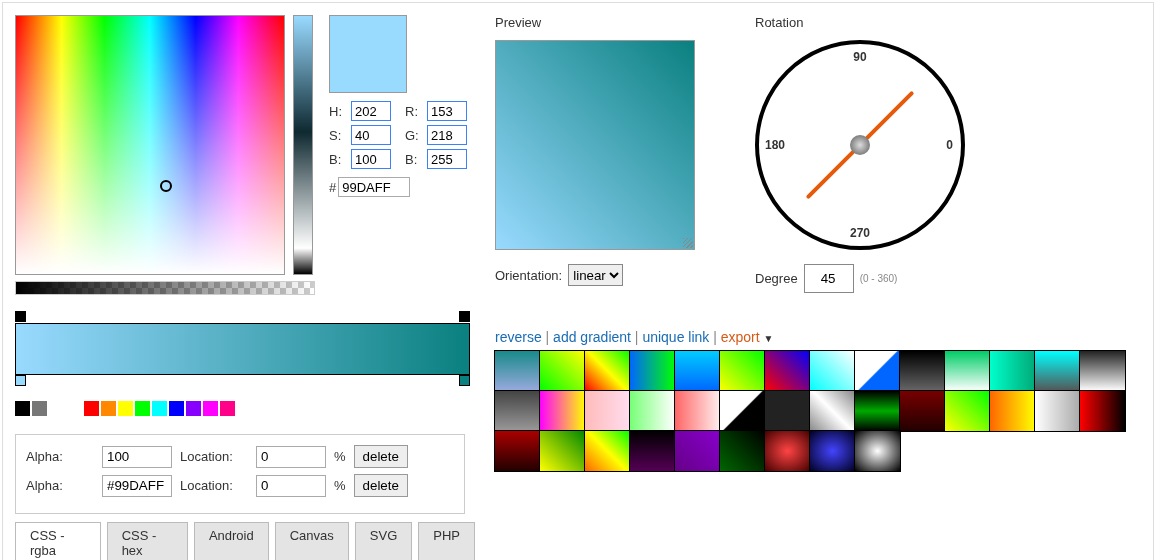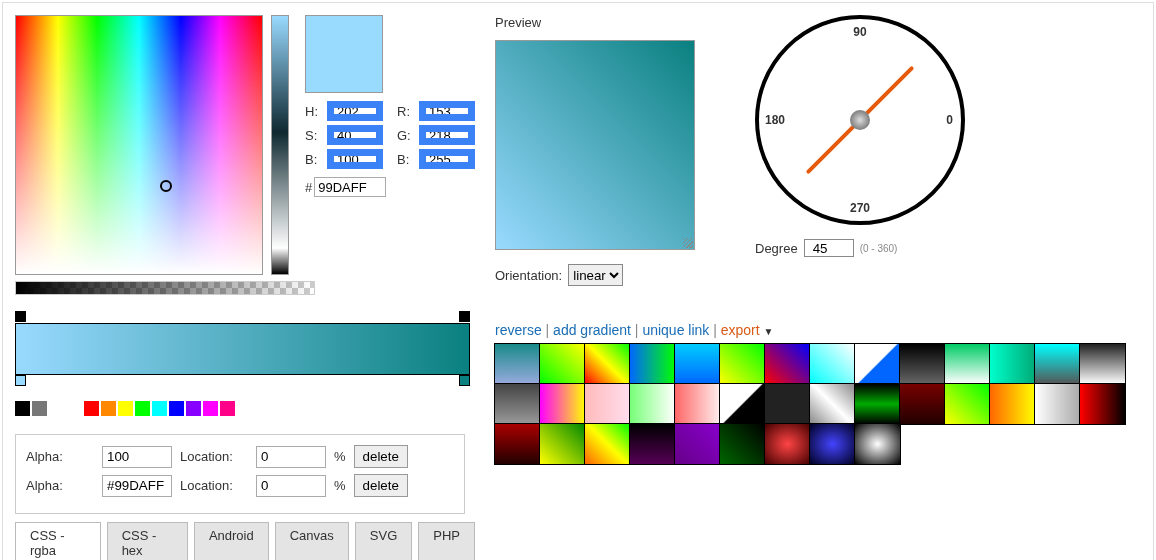--- a/index.html
+++ b/index.html
@@ -11,21 +11,21 @@
 
 .picker-row{display:flex;gap:8px}
 .sv-area{width:270px;height:260px;border:1px solid #999;position:relative;
  background:linear-gradient(to bottom,transparent,#fff),linear-gradient(to right,#ff0000,#ffff00 17%,#00ff00 33%,#00ffff 50%,#0000ff 67%,#ff00ff 83%,#ff0000)}
 .sv-cursor{position:absolute;width:12px;height:12px;border:2px solid #000;border-radius:50%;left:150px;top:170px;transform:translate(-50%,-50%);background:transparent}
 .hue-col{width:20px;height:260px;border:1px solid #999;background:linear-gradient(to bottom,#99DAFF,#0f2931,#fff 90%,#000)}
 .swatch-col{margin-left:8px}
 .swatch-big{width:78px;height:78px;border:1px solid #999;background:#99DAFF;margin-bottom:8px}
 .val-row{display:flex;align-items:center;margin-bottom:4px;gap:4px}
 .val-row label{width:18px}
-.val-row input{width:56px;height:20px;border:7px solid #3b82f6;padding:0 3px;font-size:13px}
+.val-row input{width:40px;height:20px;border:1px solid #3b82f6;padding:0 3px;font-size:13px}
 .hex-row{display:flex;align-items:center;gap:2px;margin-top:4px}
 .hex-row input{width:72px;height:20px;border:1px solid #aaa;padding:0 3px;font-size:13px}
 
 .alpha-strip{margin-top:6px;height:14px;width:300px;border:1px solid #ccc;
  background:linear-gradient(to right,#000,transparent),repeating-conic-gradient(#ccc 0 25%,#fff 0 50%) 0 0/12px 12px}
 
 .grad-editor{margin-top:18px;position:relative;width:455px}
 .stop-top{height:10px;position:relative}
 .stop-top .mk{position:absolute;width:11px;height:11px;background:#000;border:1px solid #000;top:-2px}
 .grad-bar{height:52px;border:1px solid #000;background:linear-gradient(to right,#99DAFF,#0A8080)}
@@ -59,21 +59,21 @@
 .dial .lbl{position:absolute;font-size:12px;font-weight:bold}
 .dial .n0{right:8px;top:50%;transform:translateY(-50%)}
 .dial .n90{top:6px;left:50%;transform:translateX(-50%)}
 .dial .n180{left:6px;top:50%;transform:translateY(-50%)}
 .dial .n270{bottom:6px;left:50%;transform:translateX(-50%)}
 .dial .hand{position:absolute;left:50%;top:50%;width:150px;height:4px;background:#e65a0b;transform-origin:50% 50%;transform:translate(-50%,-50%) rotate(-45deg);border-radius:2px}
 .dial .hub{position:absolute;left:50%;top:50%;width:20px;height:20px;border-radius:50%;background:radial-gradient(#ddd,#555);transform:translate(-50%,-50%)}
 
 .rrow{display:flex;align-items:center;gap:6px;margin-top:14px}
 .rrow select{border:1px solid #888;height:22px}
-.rrow input{width:50px;height:18px;border:1px solid #888;padding:0 8px}
+.rrow input{width:50px;height:29px;border:1px solid #888;padding:0 16px}
 .hint{font-size:10px;color:#888}
 
 .links{margin-top:36px;font-size:14px}
 .links a{color:#1a6db5;text-decoration:none}
 .links .exp{color:#d85a17}
 .links .sep{color:#888}
 .tri{font-size:10px;color:#333}
 
 .presets{margin-top:6px;display:flex;flex-wrap:wrap;width:630px}
 .presets .ps{width:45px;height:40px;outline:1px solid #000}
@@ -190,20 +190,21 @@
   <div class="rhead">
     <div class="preview-block">
       <div class="preview-lbl">Preview</div>
       <div class="preview-box"></div>
       <div class="rrow">
         <span>Orientation:</span>
         <select><option>linear</option></select>
       </div>
     </div>
     <div class="dial-block">
+      <div class="preview-lbl">Rotation</div>
       <div class="dial">
         <div class="lbl n0">0</div>
         <div class="lbl n90">90</div>
         <div class="lbl n180">180</div>
         <div class="lbl n270">270</div>
         <div class="hand"></div>
         <div class="hub"></div>
       </div>
       <div class="rrow">
         <span>Degree</span>

